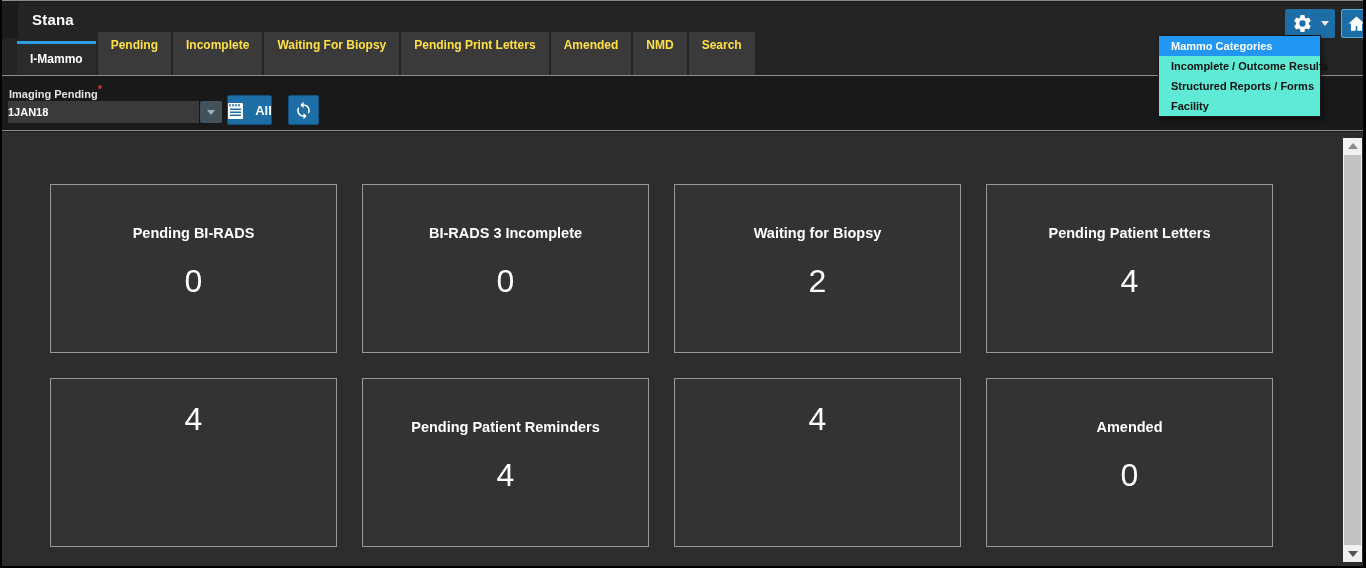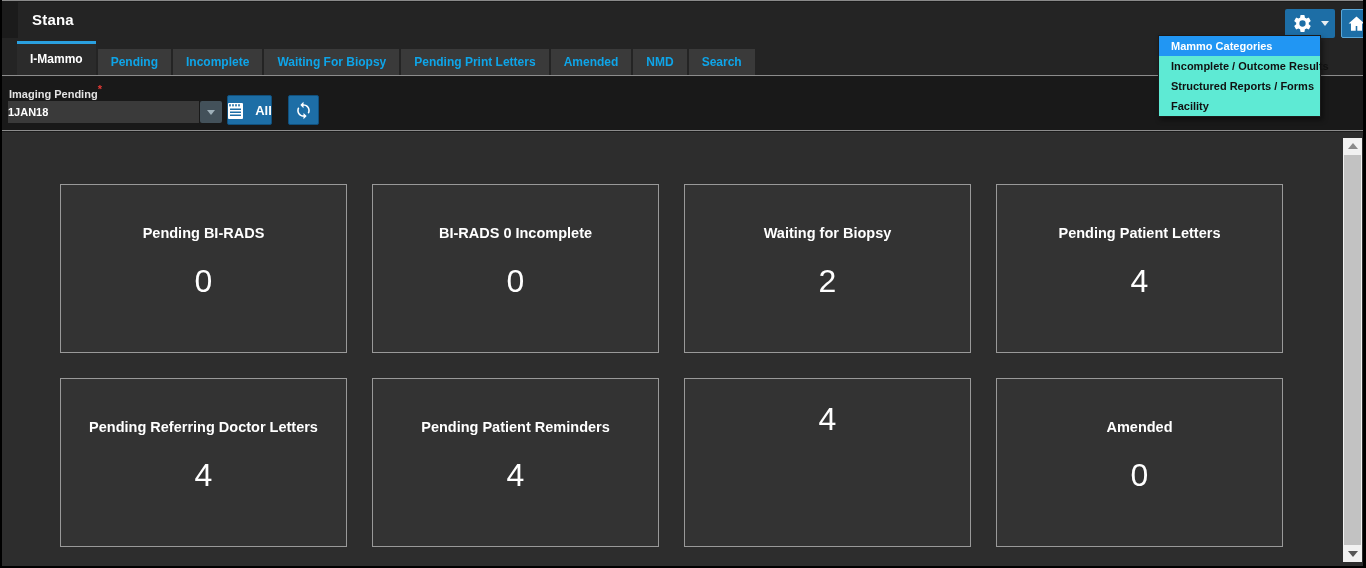--- a/index.html
+++ b/index.html
@@ -14,21 +14,21 @@
   .icon-btn { position:absolute; top:7px; height:29px; background:var(--button_blue); border-radius:2px;
               display:flex; align-items:center; justify-content:center; cursor:pointer; }
   .gear-btn { right:44px; width:50px; gap:8px; }
   .home-btn { right:7px; width:31px; border:1px solid #5aa7d8; }
   .caret-down { width:0; height:0; border-left:4px solid transparent; border-right:4px solid transparent;
                 border-top:5px solid #e8eef2; }
 
   
   .tabbar { position:absolute; left:0; top:37px; width:100%; height:38px; background:#242424;
             border-bottom:1px solid #8c8c8c; display:flex; align-items:flex-end; padding-left:15px; }
-  .tab { height:26px; line-height:27px; padding:0 13px; background:#3a3a3a; color:#0ea5e9;
+  .tab { height:43px; line-height:27px; padding:0 13px; background:#3a3a3a; color:#fde047;
          font-size:12px; font-weight:bold; margin-right:2px; cursor:pointer; white-space:nowrap; }
   .tab.active { height:34px; line-height:31px; background:#2b2b2b; color:#fff;
                 border-top:3px solid var(--accent_blue); }
 
   
   .toolbar { position:absolute; left:0; top:76px; width:100%; height:54px; background:#191919;
              border-bottom:1px solid #8c8c8c; }
   .field-label { position:absolute; left:7px; top:6px; font-size:11px; font-weight:600; color:#e3e3e3; }
   .req { color:#e53935; font-size:11px; vertical-align:super; font-weight:bold; }
   .combo { position:absolute; left:6px; top:24px; width:214px; height:22px; display:flex; cursor:pointer; }
@@ -47,21 +47,21 @@
 
   
   .menu { position:absolute; left:1156px; top:34px; width:163px; background:#5eead4;
           border:1px solid #1a1a1a; z-index:50; box-shadow:2px 3px 5px rgba(0,0,0,.45); }
   .menu-item { height:20px; line-height:20px; padding-left:12px; font-size:11px; font-weight:600;
                color:#111; cursor:pointer; white-space:nowrap; }
   .menu-item.selected { background:var(--menu_highlight); color:#fff; }
 
   
   .content { position:absolute; left:0; top:131px; width:100%; height:435px; background:#2d2d2d; }
-  .cards { position:absolute; left:58px; top:52px; display:grid;
+  .cards { position:absolute; left:48px; top:52px; display:grid;
            grid-template-columns:repeat(4, 287px); grid-auto-rows:169px; column-gap:25px; row-gap:25px; }
   .card { background:var(--card_bg); border:1px solid var(--card_border); display:flex;
           flex-direction:column; align-items:center; cursor:pointer; }
   .card-title { margin-top:40px; color:#fff; font-size:14.5px; font-weight:600; text-align:center; }
   .card-value { margin-top:22px; color:#fff; font-size:32px; font-weight:400; }
 
   
   .scrollbar { position:absolute; right:1px; top:6px; width:19px; height:424px; background:#f1f1f1; }
   .sb-up { position:absolute; top:0; left:0; width:100%; height:16px; display:flex;
            align-items:center; justify-content:center; }
@@ -146,33 +146,32 @@
     </div>
   </div>
 
   <div class="content">
     <div class="cards">
       <div class="card">
         <div class="card-title">Pending BI-RADS</div>
         <div class="card-value">0</div>
       </div>
       <div class="card">
-        <div class="card-title">BI-RADS 0 Incomplete</div>
+        <div class="card-title">BI-RADS 3 Incomplete</div>
         <div class="card-value">0</div>
       </div>
       <div class="card">
         <div class="card-title">Waiting for Biopsy</div>
         <div class="card-value">2</div>
       </div>
       <div class="card">
         <div class="card-title">Pending Patient Letters</div>
         <div class="card-value">4</div>
       </div>
       <div class="card">
-        <div class="card-title">Pending Referring Doctor Letters</div>
         <div class="card-value">4</div>
       </div>
       <div class="card">
         <div class="card-title">Pending Patient Reminders</div>
         <div class="card-value">4</div>
       </div>
       <div class="card">
         <div class="card-value">4</div>
       </div>
       <div class="card">

